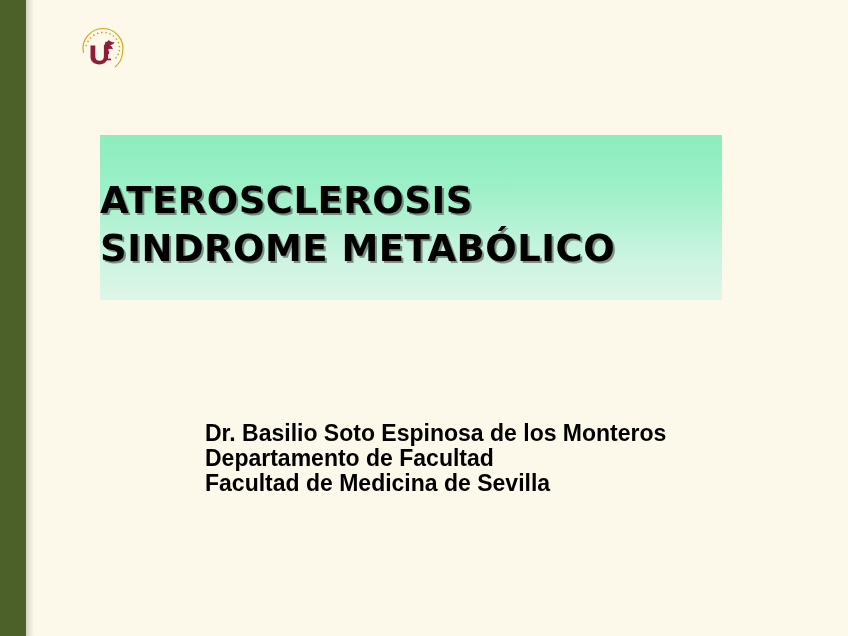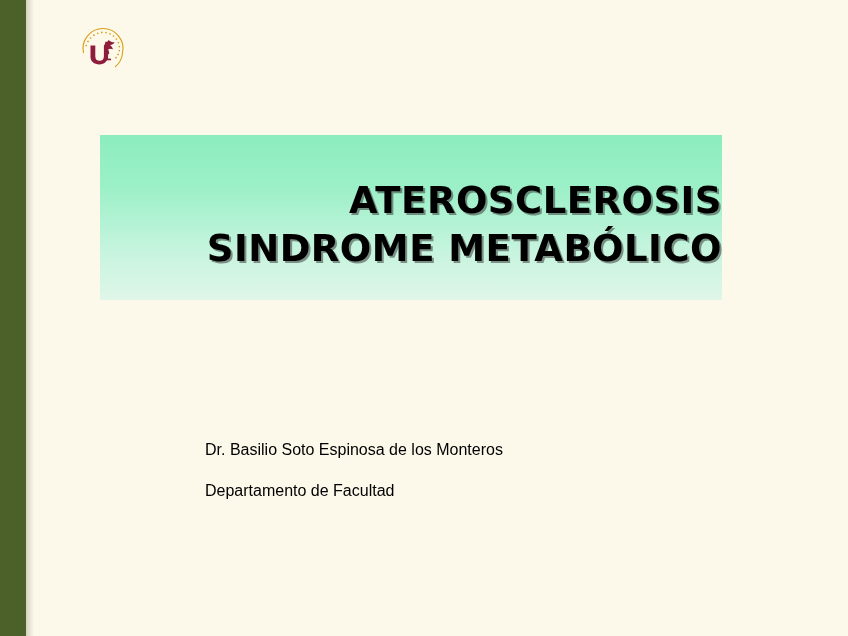--- a/index.html
+++ b/index.html
@@ -57,21 +57,21 @@
   
   #title-banner {
     position: absolute;
     left: 100px;
     top: 135px;
     width: 622px;
     height: 165px;
     background: linear-gradient(to bottom, #8cedbe 0%, #9cf0c8 32%, #c6f4de 70%, #dff6e9 100%);
     display: flex;
     flex-direction: column;
-    align-items: flex-end;
+    align-items: flex-start;
     justify-content: center;
   }
   .title-line {
     color: #000000;
     font-family: "DejaVu Sans", sans-serif;
     font-weight: bold;
     font-size: 37px;
     letter-spacing: 0.5px;
     line-height: 1.28;
     white-space: nowrap;
@@ -83,25 +83,24 @@
   
   #author-block {
     position: absolute;
     left: 205px;
     top: 421px;
     width: 500px;
   }
   .author-line {
     color: #000000;
     font-family: "Liberation Sans", sans-serif;
-    font-weight: normal;
-    font-size: 16px;
+    font-weight: bold;
+    font-size: 23px;
     line-height: 25px;
     white-space: nowrap;
-    margin-top: 16px;
   }
 </style>
 </head>
 <body>
 
 <div id="slide">
 
   <div id="sidebar-band"></div>
   <div id="sidebar-shadow"></div>
 
@@ -147,15 +146,16 @@
   </div>
 
   <div id="title-banner">
     <div class="title-line" id="title-line-1">ATEROSCLEROSIS</div>
     <div class="title-line" id="title-line-2">SINDROME METABÓLICO</div>
   </div>
 
   <div id="author-block">
     <div class="author-line">Dr. Basilio Soto Espinosa de los Monteros</div>
     <div class="author-line">Departamento de Facultad</div>
+    <div class="author-line">Facultad de Medicina de Sevilla</div>
   </div>
 
 </div>
 
 </body></html>

